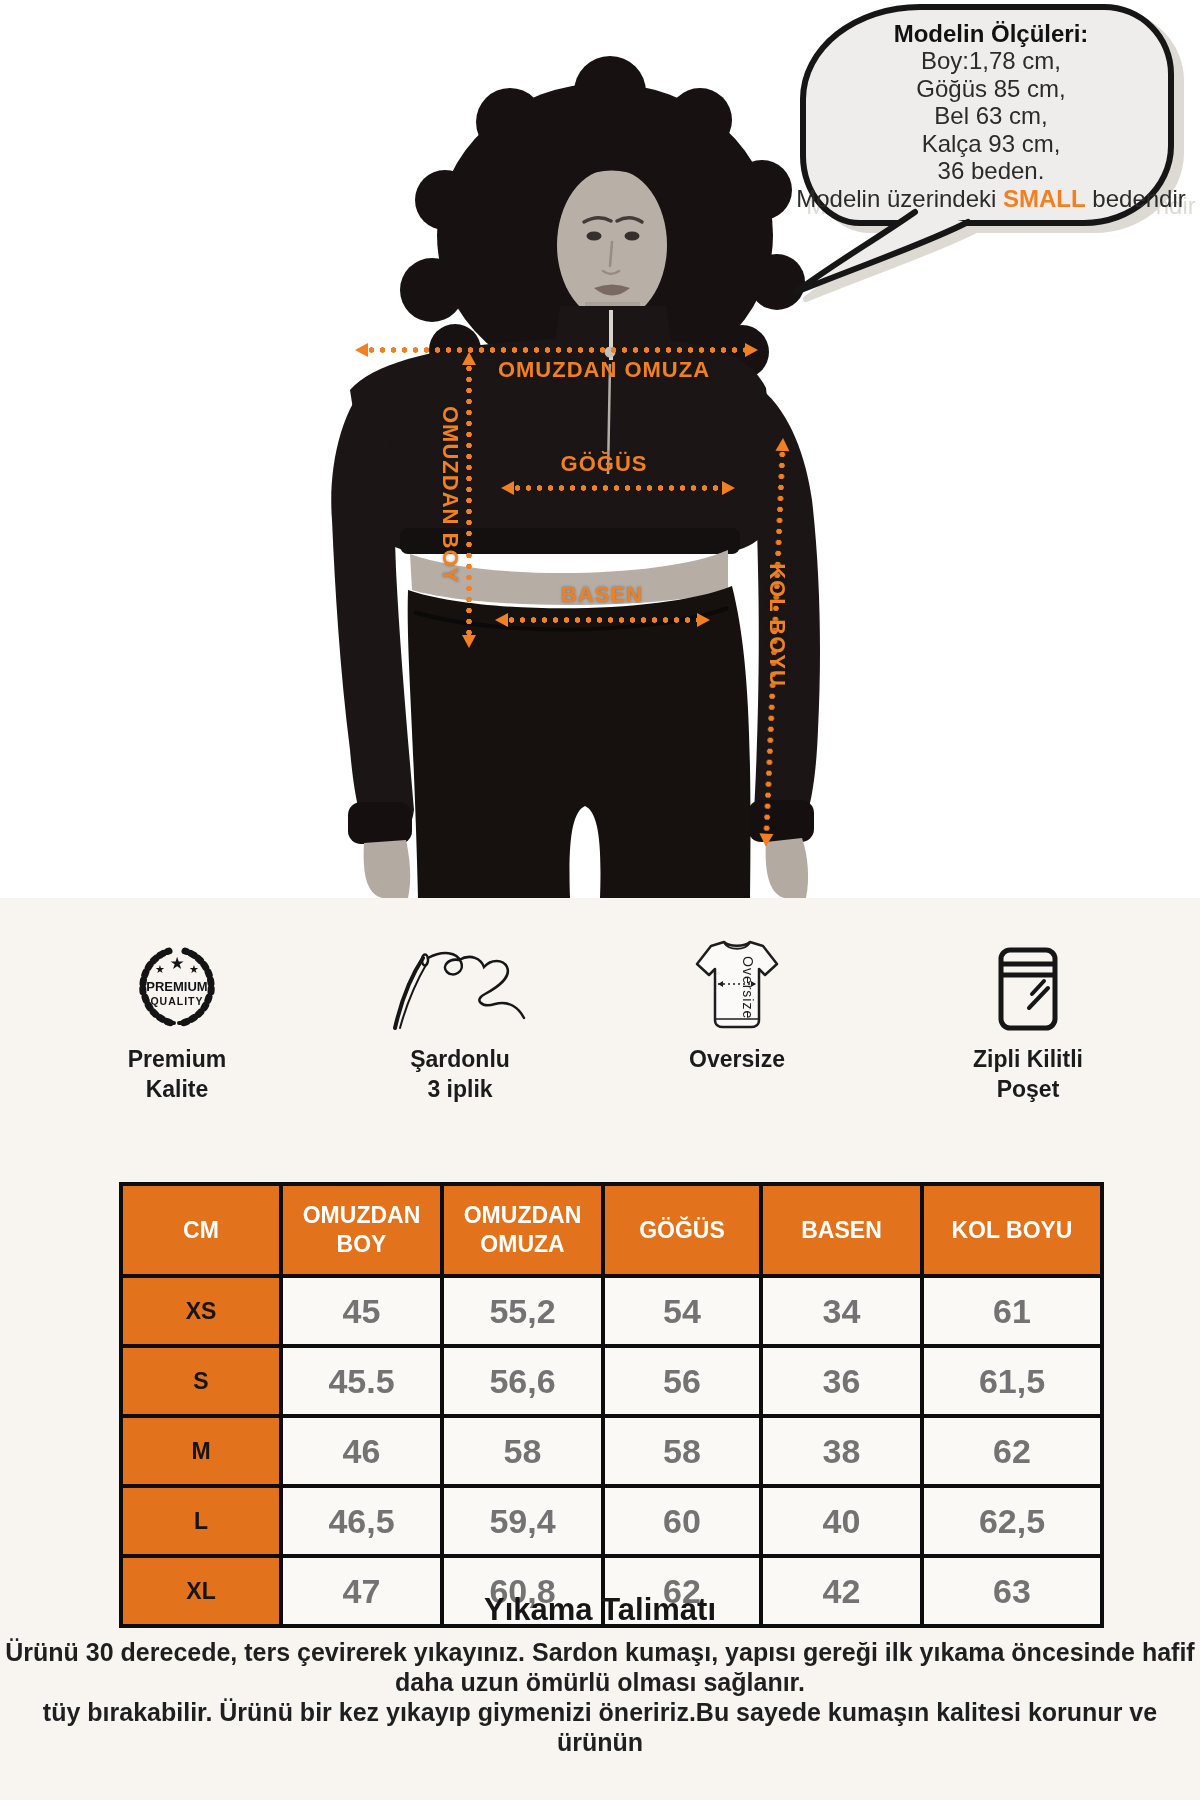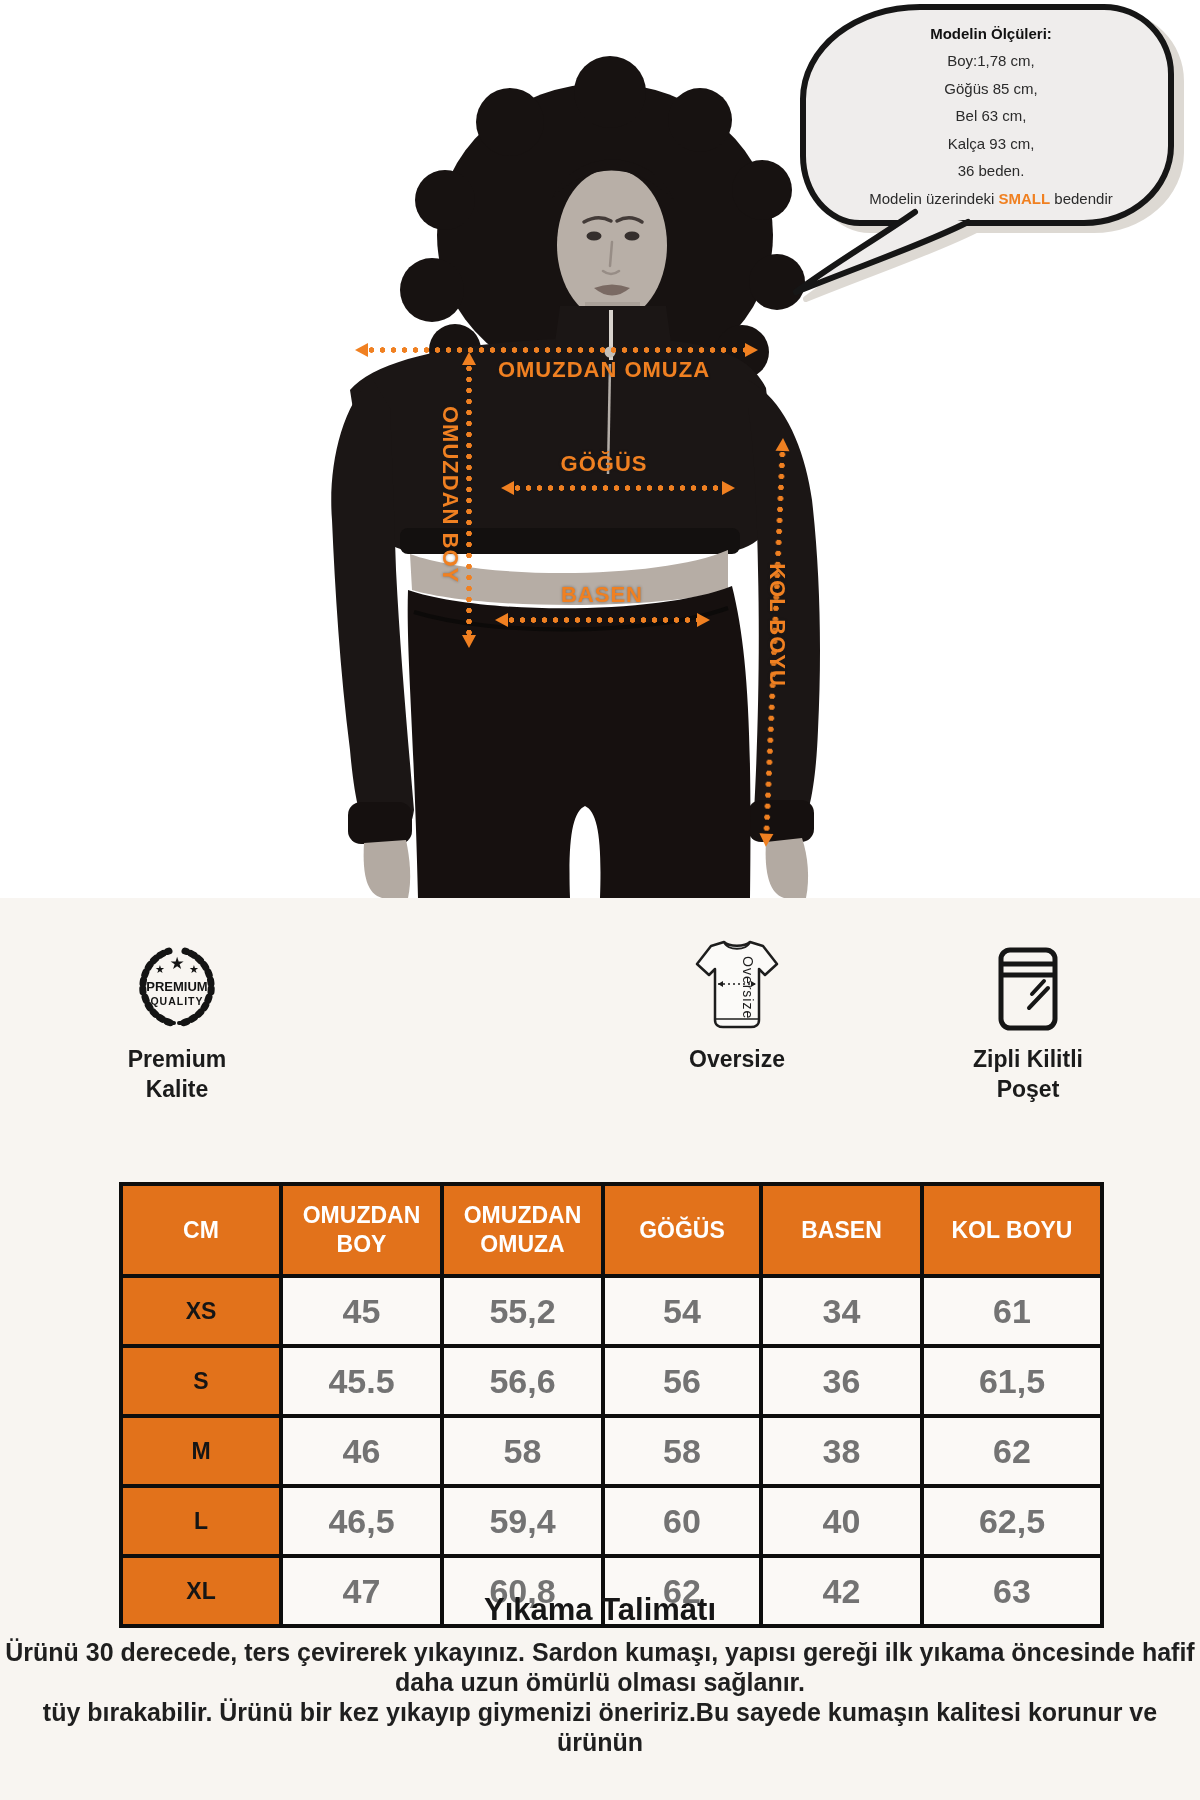--- a/index.html
+++ b/index.html
@@ -5,21 +5,21 @@
   html,body{margin:0;padding:0;}
   body{font-family:"Liberation Sans","DejaVu Sans",sans-serif;background:#ffffff;}
   .page{position:relative;width:1200px;height:1800px;margin:0 auto;background:#ffffff;overflow:hidden;}
   .bottom-section{position:absolute;left:0;top:898px;width:1200px;height:902px;background:#F8F5F1;}
 
   
   .bubble-wrap{position:absolute;left:0;top:0;width:1200px;height:320px;filter:drop-shadow(10px 7px 0 #DDD9D3);}
   .bubble{position:absolute;left:800px;top:4px;width:374px;height:222px;background:#EFEDEC;border:6px solid #161616;
           border-radius:120px 70px 90px 60px / 95px 70px 80px 70px;box-sizing:border-box;
           display:flex;flex-direction:column;justify-content:center;align-items:center;padding:8px 6px 6px 14px;}
-  .bubble .line{font-size:15px;line-height:27.5px;color:#2b2b2b;text-align:center;white-space:nowrap;}
+  .bubble .line{font-size:24px;line-height:27.5px;color:#2b2b2b;text-align:center;white-space:nowrap;}
   .bubble .title{font-weight:700;color:#111;}
   .bubble .hl{font-weight:700;color:#F08021;}
   .tail-svg{position:absolute;left:0;top:0;width:1200px;height:320px;}
 
   
   .mlabel{position:absolute;color:#F08021;font-weight:700;font-size:22px;letter-spacing:1px;text-align:center;
           text-shadow:0 0 3px rgba(30,30,30,.45);white-space:nowrap;}
   .vrot{transform:rotate(90deg);}
   .arrow{position:absolute;}
   .dots-h{position:absolute;left:11px;right:11px;top:4px;height:6px;
@@ -173,20 +173,36 @@
         <text x="48" y="49" text-anchor="middle" font-size="13" font-weight="bold" fill="#141414">PREMIUM</text>
         <text x="48" y="63" text-anchor="middle" font-size="10.5" font-weight="bold" letter-spacing="1" fill="#141414">QUALITY</text>
       </svg>
     </div>
     <div class="flabel">
       <div>Premium</div>
         <div>Kalite</div>
     </div>
   </div>
 
+  <div class="feature" style="left:340px;top:940px;">
+    <div class="icon-box">
+      <svg width="150" height="82" viewBox="0 0 150 82">
+        <g stroke="#161616" fill="none" stroke-linecap="round">
+          <path d="M10,78 C16,52 26,26 38,8" stroke-width="4"></path>
+          <path d="M15,78 C21,56 31,32 42,13" stroke-width="2"></path>
+          <ellipse cx="40" cy="10" rx="3" ry="5.5" stroke-width="2.5"></ellipse>
+          <path d="M43,8 C58,0 72,2 76,12 C80,22 68,28 62,22 C56,16 64,8 74,10 C86,3 96,9 99,17 C106,9 118,9 122,17 C126,26 115,36 100,44 C88,50 97,58 110,54 C124,50 134,58 139,68" stroke-width="2.5"></path>
+        </g>
+      </svg>
+    </div>
+    <div class="flabel">
+      <div>Şardonlu</div>
+        <div>3 iplik</div>
+    </div>
+  </div>
 
   <div class="feature" style="left:617px;top:940px;">
     <div class="icon-box">
       <svg width="92" height="96" viewBox="0 0 92 96">
         <path d="M33,6 C38,11 54,11 59,6 L72,10 L86,28 L74,39 L68,33 L68,84 C68,89 64,91 60,91 L32,91 C28,91 24,89 24,84 L24,33 L18,39 L6,28 L20,10 Z" fill="#fbfaf8" stroke="#1d1d1d" stroke-width="2.5" stroke-linejoin="round"></path>
         <path d="M33,6 C36,15 56,15 59,6" fill="none" stroke="#1d1d1d" stroke-width="2"></path>
         <line x1="24" y1="83" x2="68" y2="83" stroke="#1d1d1d" stroke-width="1.5"></line>
         <line x1="27" y1="48" x2="65" y2="48" stroke="#1d1d1d" stroke-width="1.5" stroke-dasharray="2,3"></line>
         <path d="M27,48 l5,-3 v6 Z M65,48 l-5,-3 v6 Z" fill="#1d1d1d"></path>
         <text transform="translate(52,20) rotate(90)" font-size="14" fill="#1d1d1d" letter-spacing="1">Oversize</text>

